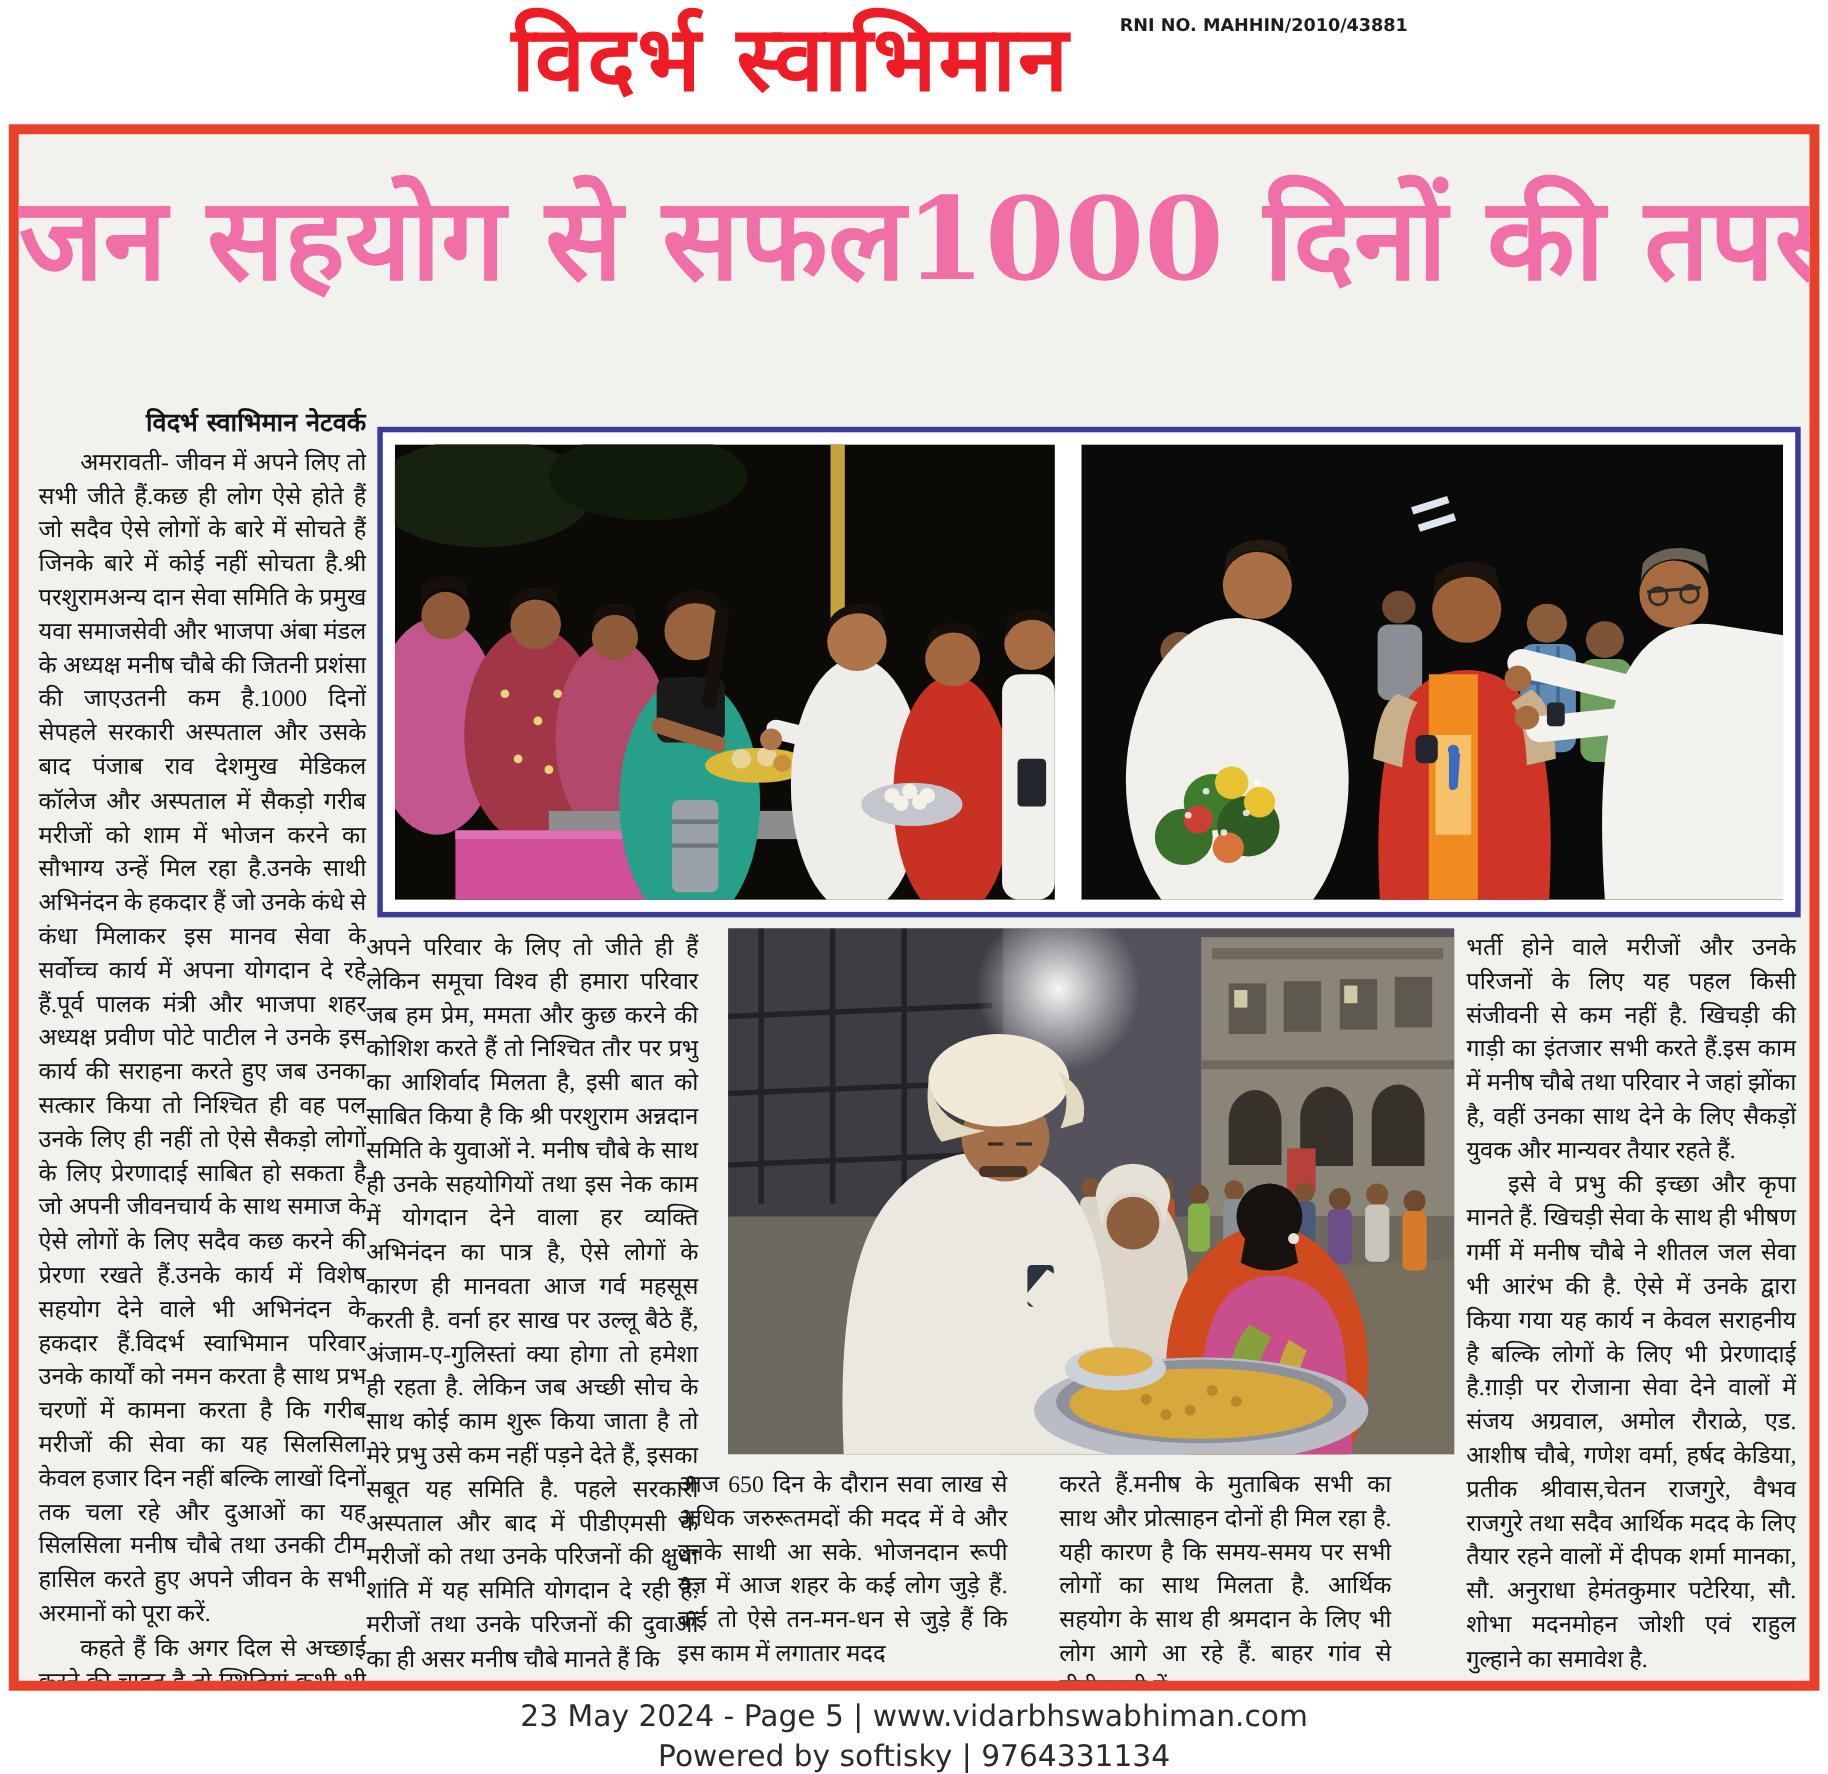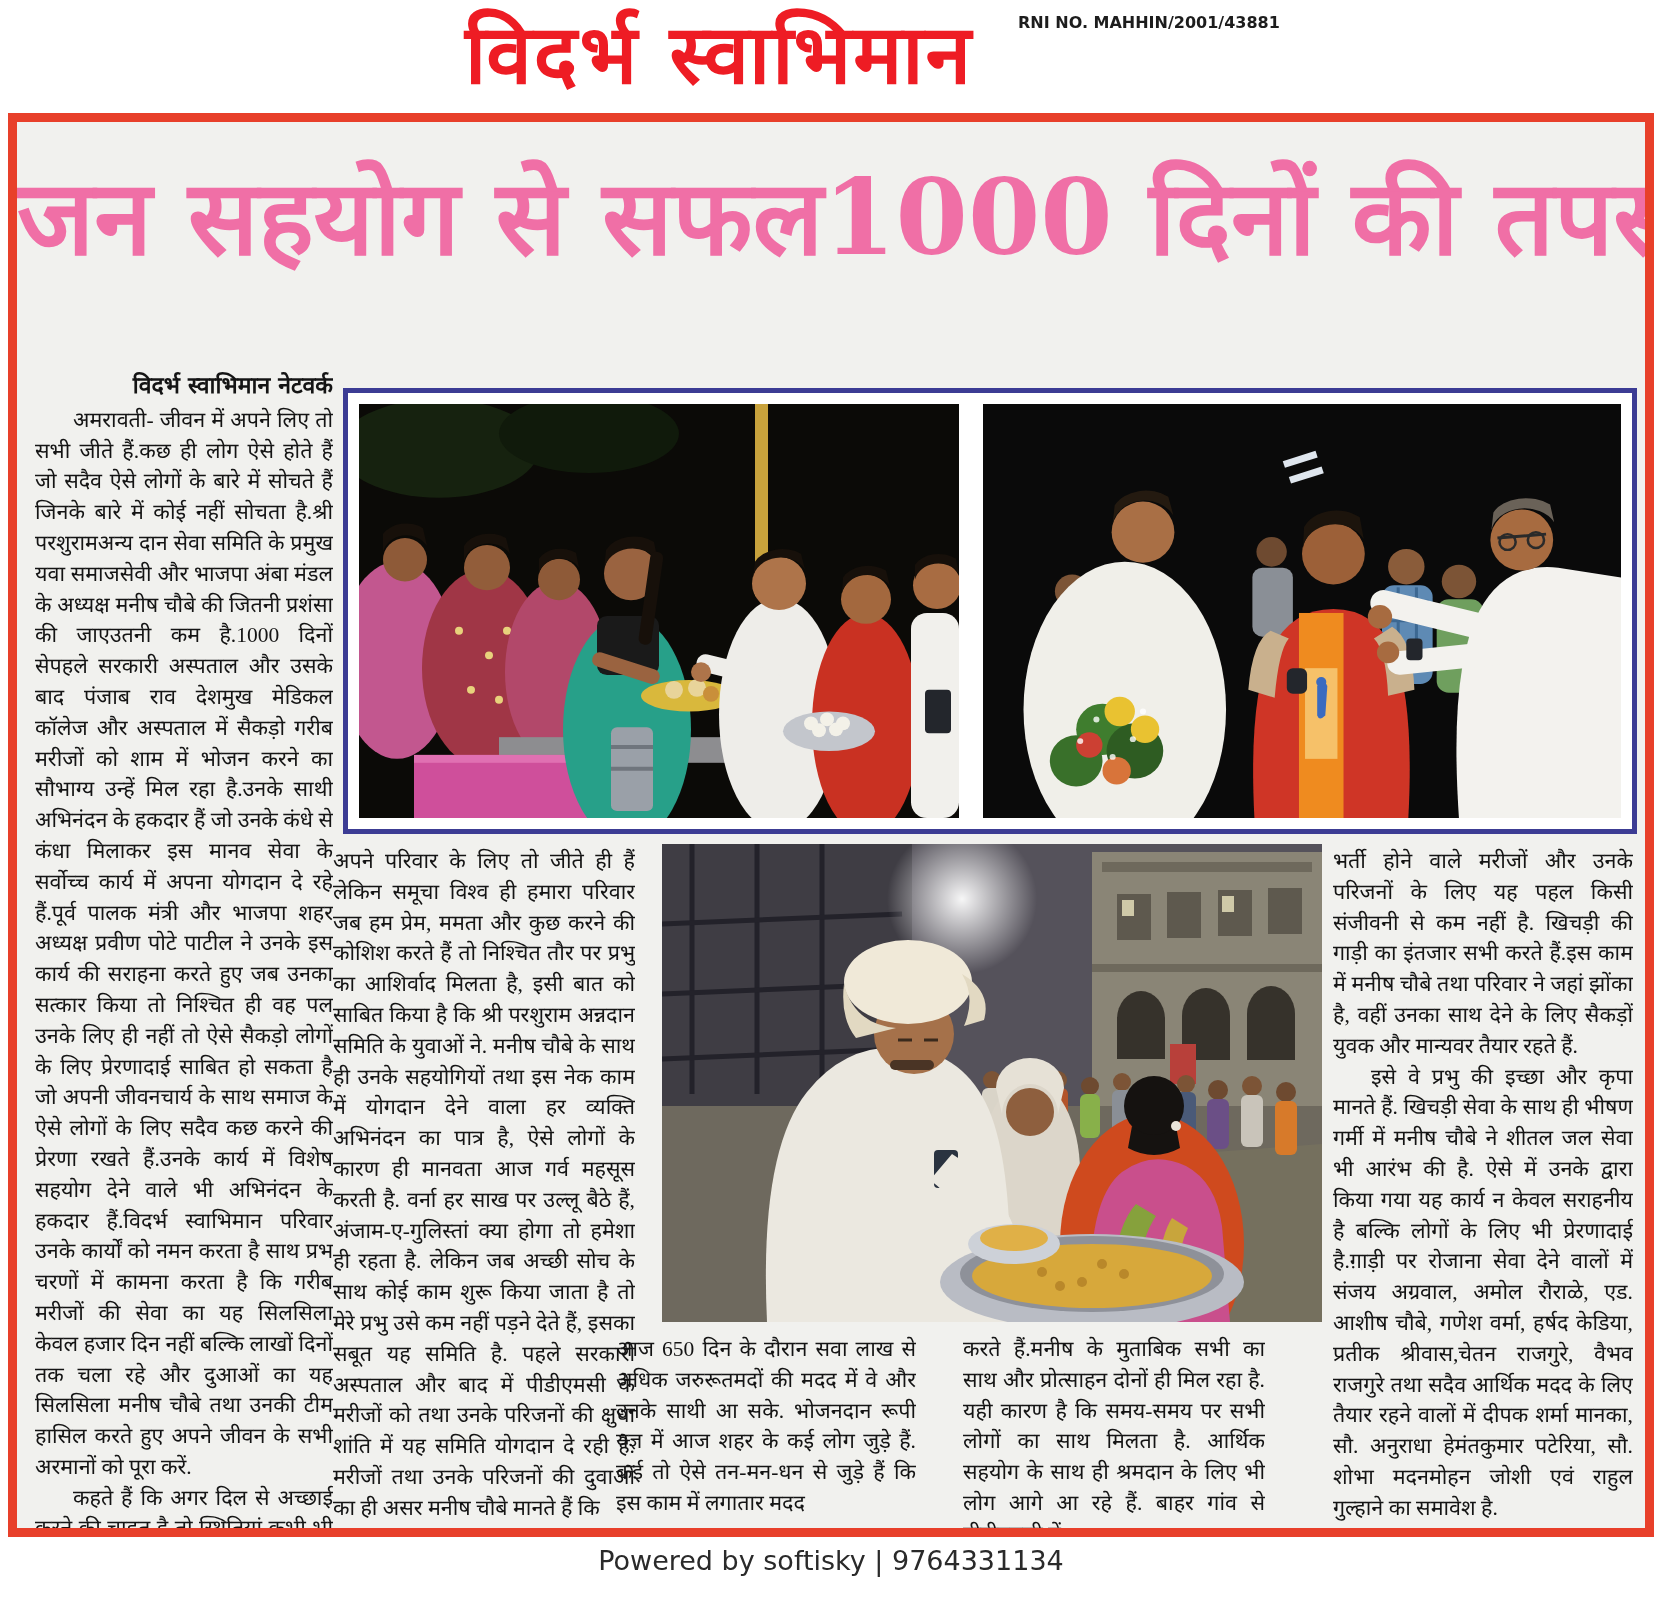--- a/index.html
+++ b/index.html
@@ -50,21 +50,21 @@
 
   
   .footer { position:absolute; left:0; top:1543px; width:1662px; text-align:center;
             font-size:27px; color:#2a2a2a; line-height:36px; }
 </style>
 </head>
 <body>
 
 <div class="masthead">
   <div class="logo">विदर्भ स्वाभिमान</div>
-  <div class="rni">RNI NO. MAHHIN/2001/43881</div>
+  <div class="rni">RNI NO. MAHHIN/2010/43881</div>
 </div>
 
 <div class="frame">
   <div class="frame-inner">
 
     <div class="headline">जन सहयोग से सफल1000 दिनों की तपस्या</div>
 
     <div class="textcol col1">
       <div class="byline">विदर्भ स्वाभिमान नेटवर्क</div>
       <p>अमरावती- जीवन में अपने लिए तो सभी जीते हैं.कछ ही लोग ऐसे होते हैं जो सदैव ऐसे लोगों के बारे में सोचते हैं जिनके बारे में कोई नहीं सोचता है.श्री परशुरामअन्य दान सेवा समिति के प्रमुख यवा समाजसेवी और भाजपा अंबा मंडल के अध्यक्ष मनीष चौबे की जितनी प्रशंसा की जाएउतनी कम है.1000 दिनों सेपहले सरकारी अस्पताल और उसके बाद पंजाब राव देशमुख मेडिकल कॉलेज और अस्पताल में सैकड़ो गरीब मरीजों को शाम में भोजन करने का सौभाग्य उन्हें मिल रहा है.उनके साथी अभिनंदन के हकदार हैं जो उनके कंधे से कंधा मिलाकर इस मानव सेवा के सर्वोच्च कार्य में अपना योगदान दे रहे हैं.पूर्व पालक मंत्री और भाजपा शहर अध्यक्ष प्रवीण पोटे पाटील ने उनके इस कार्य की सराहना करते हुए जब उनका सत्कार किया तो निश्चित ही वह पल उनके लिए ही नहीं तो ऐसे सैकड़ो लोगों के लिए प्रेरणादाई साबित हो सकता है जो अपनी जीवनचार्य के साथ समाज के ऐसे लोगों के लिए सदैव कछ करने की प्रेरणा रखते हैं.उनके कार्य में विशेष सहयोग देने वाले भी अभिनंदन के हकदार हैं.विदर्भ स्वाभिमान परिवार उनके कार्यों को नमन करता है साथ प्रभ चरणों में कामना करता है कि गरीब मरीजों की सेवा का यह सिलसिला केवल हजार दिन नहीं बल्कि लाखों दिनों तक चला रहे और दुआओं का यह सिलसिला मनीष चौबे तथा उनकी टीम हासिल करते हुए अपने जीवन के सभी अरमानों को पूरा करें.</p>
@@ -344,14 +344,15 @@
 
     <div class="textcol col5">
       <p class="noindent">भर्ती  होने  वाले  मरीजों  और  उनके परिजनों  के लिए यह पहल किसी संजीवनी से कम नहीं  है. खिचड़ी की गाड़ी का इंतजार सभी करते हैं.इस काम में मनीष चौबे तथा परिवार ने जहां झोंका है, वहीं उनका साथ देने के लिए सैकड़ों युवक और मान्यवर तैयार रहते हैं.</p>
       <p>इसे वे प्रभु की इच्छा और कृपा मानते हैं. खिचड़ी सेवा के साथ ही भीषण गर्मी  में  मनीष चौबे ने शीतल जल सेवा भी आरंभ की है. ऐसे में उनके द्वारा किया गया यह कार्य न केवल सराहनीय है बल्कि लोगों के लिए भी प्रेरणादाई है.ग़ाड़ी पर रोजाना सेवा देने वालों में संजय अग्रवाल, अमोल रौराळे, एड. आशीष चौबे, गणेश वर्मा, हर्षद केडिया, प्रतीक श्रीवास,चेतन राजगुरे, वैभव राजगुरे तथा सदैव आर्थिक मदद के लिए तैयार रहने वालों  में  दीपक शर्मा मानका, सौ. अनुराधा हेमंतकुमार पटेरिया, सौ. शोभा मदनमोहन जोशी एवं राहुल गुल्हाने का समावेश है.</p>
     </div>
 
   </div>
 </div>
 
 <div class="footer">
+  <div>23 May 2024 - Page 5  |  www.vidarbhswabhiman.com</div>
   <div>Powered by softisky  |  9764331134</div>
 </div>
 
 </body></html>

